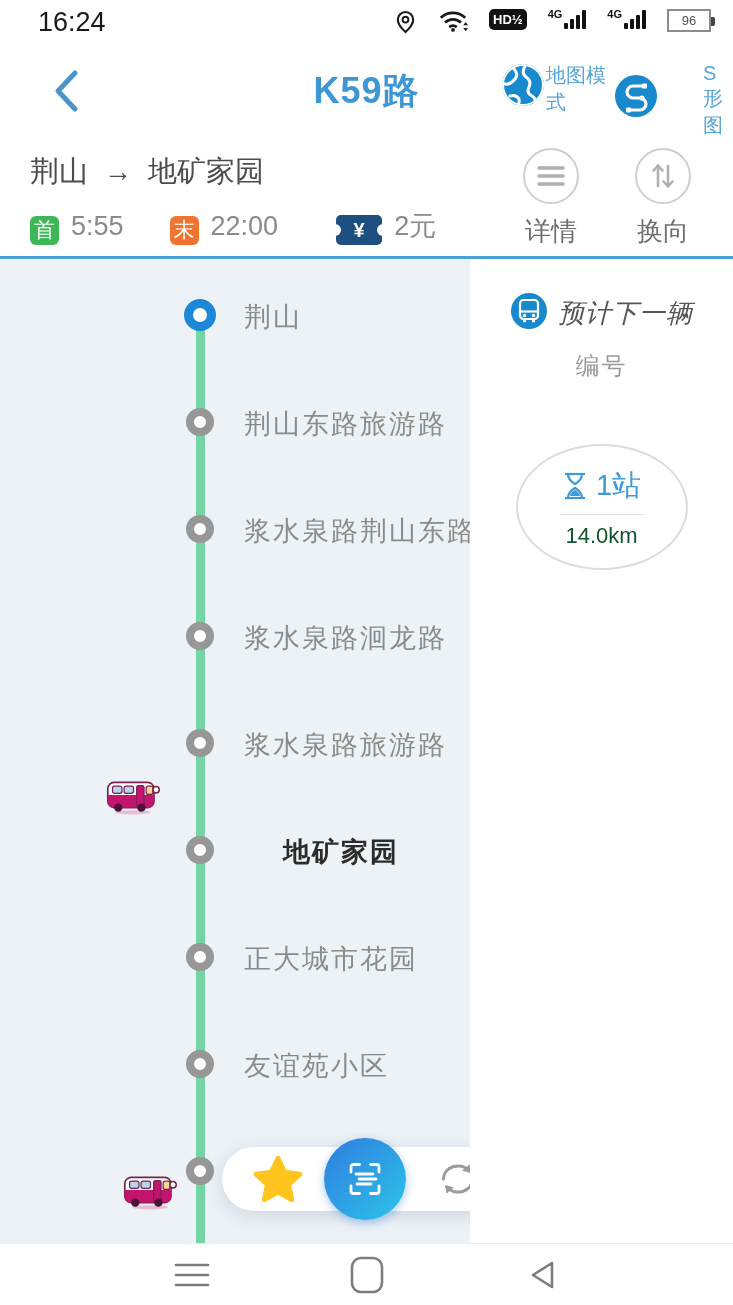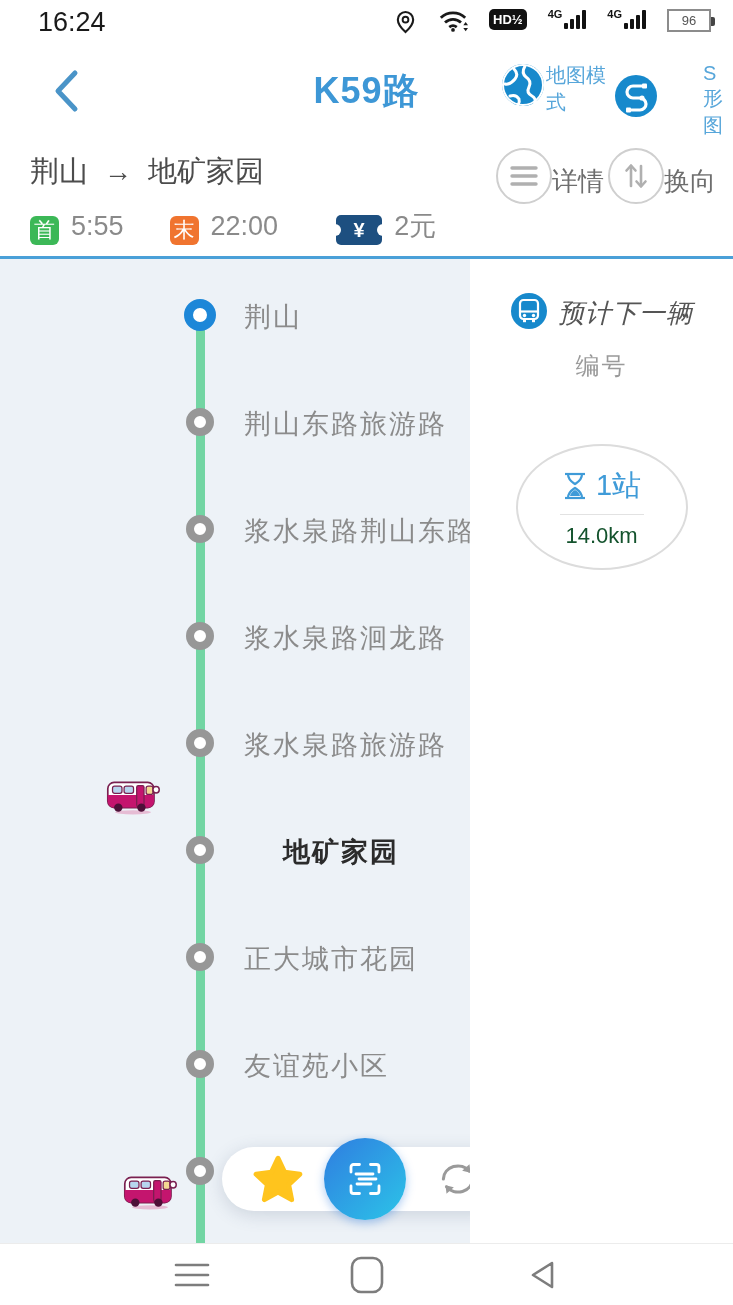--- a/index.html
+++ b/index.html
@@ -37,21 +37,21 @@
   .badge{width:29px;height:29px;border-radius:6px;color:#fff;font-size:21px;display:flex;align-items:center;justify-content:center;flex:none;}
   .badge-green{background:#3cb857;}
   .badge-orange{background:#f0742f;}
   .ri-time{font-size:27px;color:#8a8a8a;margin:0 0 8px 12px;}
   .gap36{width:46px;}
   .ticket{position:relative;width:46px;height:30px;background:#1d4f80;border-radius:5px;display:flex;align-items:center;justify-content:center;}
   .ticket b{color:#fff;font-size:20px;}
   .ticket:before,.ticket:after{content:"";position:absolute;top:9px;width:12px;height:12px;background:#fff;border-radius:50%;}
   .ticket:before{left:-7px;}
   .ticket:after{right:-7px;}
-  .round-action{position:absolute;top:8px;width:110px;display:flex;flex-direction:row;align-items:center;cursor:pointer;}
+  .round-action{position:absolute;top:8px;width:110px;display:flex;flex-direction:column;align-items:center;cursor:pointer;}
   .circle-icon{width:56px;height:56px;border:2px solid #cfcfcf;border-radius:50%;display:flex;align-items:center;justify-content:center;background:#fff;}
   .round-action .lbl{margin-top:10px;font-size:26px;color:#6e6e6e;}
   .details-btn{left:496px;}
   .reverse-btn{left:608px;}
   .blue-divider{position:absolute;left:0;top:256px;width:733px;height:3px;background:#4aa0d8;}
 
   
   .content{position:absolute;left:0;top:259px;width:733px;height:984px;}
   .left-panel{position:absolute;left:0;top:0;width:470px;height:984px;background:#edf2f7;}
   .right-panel{position:absolute;left:470px;top:0;width:263px;height:984px;background:#fff;}

